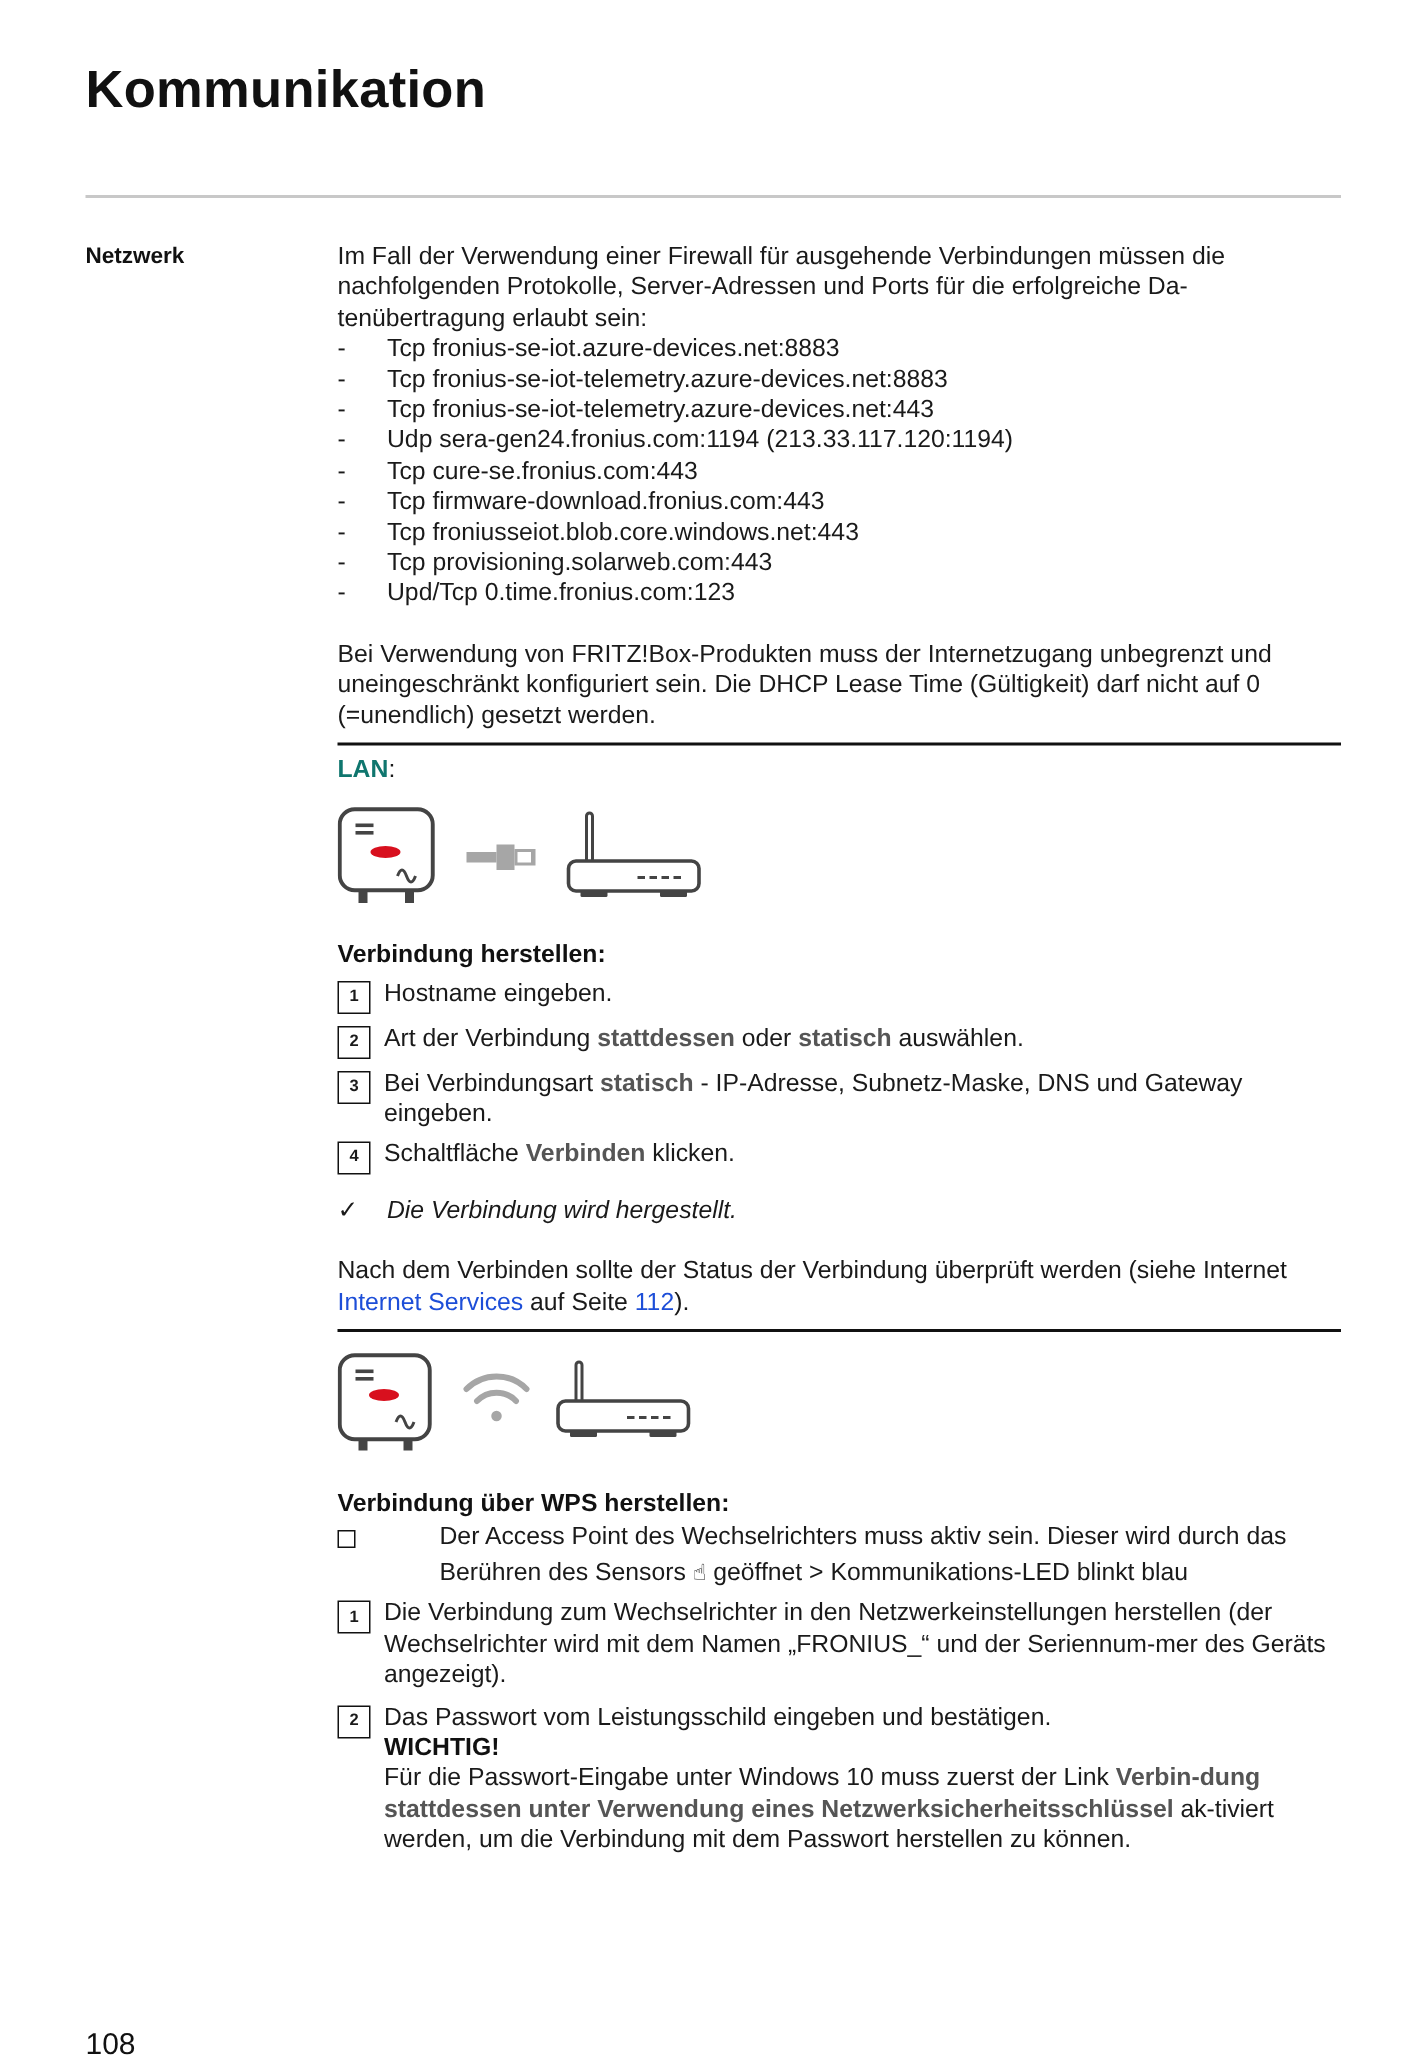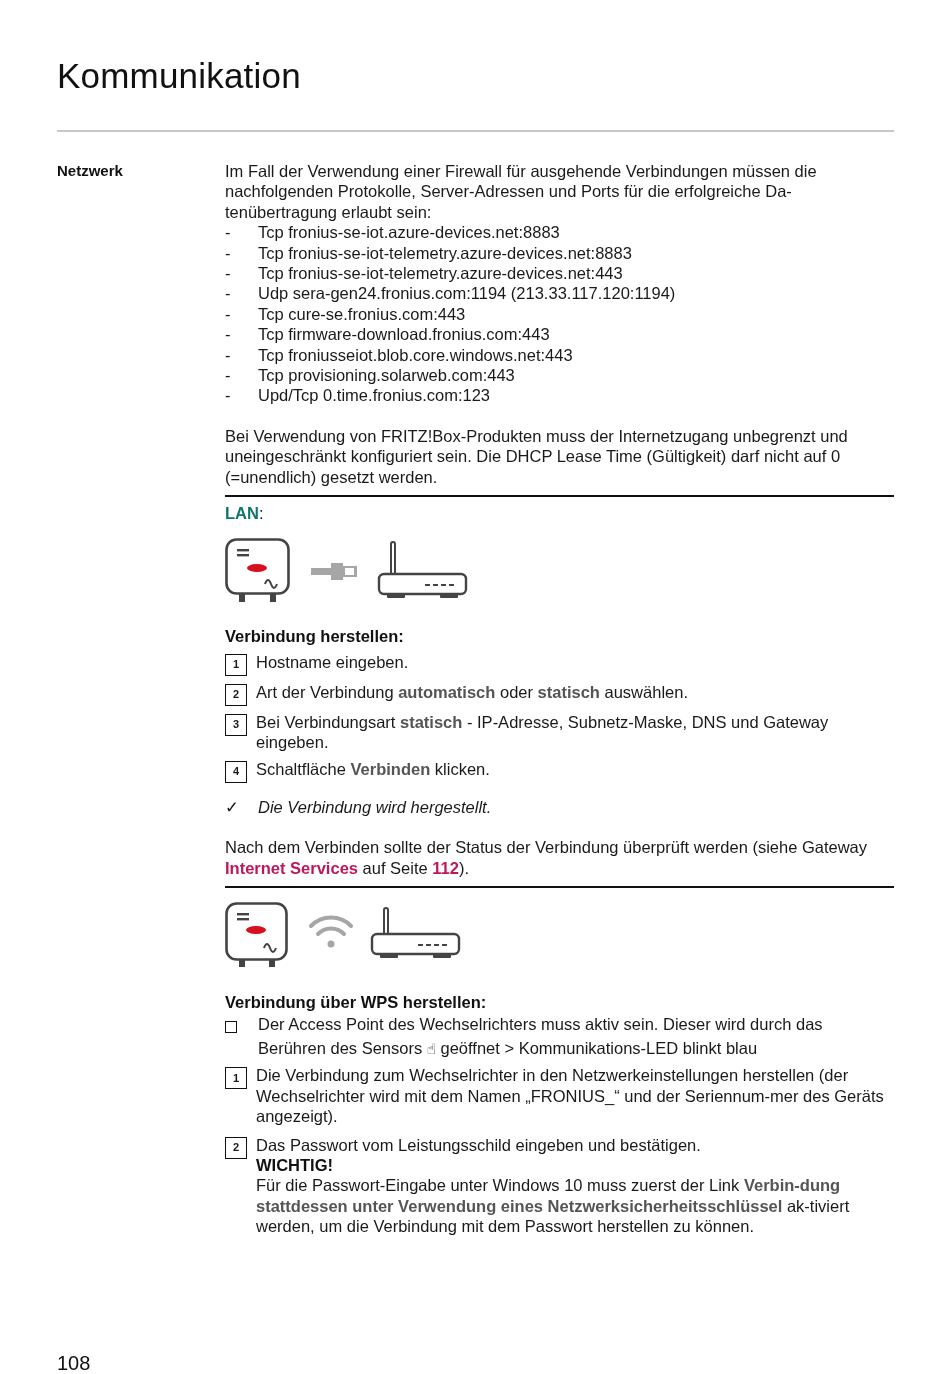--- a/index.html
+++ b/index.html
@@ -6,22 +6,22 @@
   html, body { width: 950px; height: 1374px; background: #ffffff; }
   body {
     position: relative;
     font-family: "Liberation Sans", "DejaVu Sans", sans-serif;
     color: #1a1a1a;
     font-size: 16.5px;
     line-height: 20.4px;
     overflow: hidden;
   }
   .page-title {
-    position: absolute; left: 57px; top: 54px;
-    font-size: 35px; font-weight: normal; line-height: 44px; color: #111;
+    position: absolute; left: 57px; top: 38px;
+    font-size: 35px; font-weight: bold; line-height: 44px; color: #111;
     letter-spacing: 0.2px;
   }
   .title-rule {
     position: absolute; left: 57px; top: 130px; width: 837px; height: 2px;
     background: #c8c8c8;
   }
   .side-label {
     position: absolute; left: 57px; top: 161px;
     font-weight: bold; font-size: 15px; color: #111;
   }
@@ -40,24 +40,24 @@
   .illus svg { position: absolute; top: 0; left: 0; }
   .step { display: flex; align-items: flex-start; margin-top: 6px; }
   .step .num {
     flex: 0 0 22px; width: 22px; height: 22px;
     border: 1.6px solid #111; font-size: 11px; font-weight: bold;
     display: flex; align-items: center; justify-content: center;
     margin-right: 9px; margin-top: 2px; line-height: 1;
   }
   .step .txt { flex: 1; }
   .hl { font-weight: bold; color: #555; }
-  .link { font-weight: bold; color: #be185d; }
+  .link { font-weight: normal; color: #1d4ed8; }
   .result { display: flex; margin-top: 14px; font-style: italic; }
   .result .check { width: 33px; flex: 0 0 33px; font-style: normal; }
-  .prereq { display: flex; }
+  .prereq { display: flex; gap: 35px; }
   .prereq .box {
     flex: 0 0 33px; width: 33px; padding-top: 5px;
   }
   .prereq .box span {
     display: inline-block; width: 12px; height: 12px; border: 1.5px solid #111;
   }
   .prereq .txt { flex: 1; line-height: 24px; }
   .hand { font-size: 15px; }
   .page-number {
     position: absolute; left: 57px; top: 1353px; font-size: 20px; color: #111;
@@ -151,37 +151,37 @@
   </div>
 
   <div class="h-bold" style="margin-top:10px;">Verbindung herstellen:</div>
 
   <div class="step">
     <span class="num">1</span>
     <span class="txt"><span>Hostname eingeben.</span></span>
   </div>
   <div class="step">
     <span class="num">2</span>
-    <span class="txt"><span>Art der Verbindung </span><span class="hl">automatisch</span><span> oder </span><span class="hl">statisch</span><span> auswählen.</span></span>
+    <span class="txt"><span>Art der Verbindung </span><span class="hl">stattdessen</span><span> oder </span><span class="hl">statisch</span><span> auswählen.</span></span>
   </div>
   <div class="step">
     <span class="num">3</span>
     <span class="txt"><span>Bei Verbindungsart </span><span class="hl">statisch</span><span> - IP-Adresse, Subnetz-Maske, DNS und Gateway eingeben.</span></span>
   </div>
   <div class="step">
     <span class="num">4</span>
     <span class="txt"><span>Schaltfläche </span><span class="hl">Verbinden</span><span> klicken.</span></span>
   </div>
 
   <div class="result">
     <span class="check">✓</span>
     <span>Die Verbindung wird hergestellt.</span>
   </div>
 
-  <p class="para" style="margin-top:20px;"><span>Nach dem Verbinden sollte der Status der Verbindung überprüft werden (siehe Gateway </span><span class="link">Internet Services</span><span> auf Seite </span><span class="link">112</span><span>).</span></p>
+  <p class="para" style="margin-top:20px;"><span>Nach dem Verbinden sollte der Status der Verbindung überprüft werden (siehe Internet </span><span class="link">Internet Services</span><span> auf Seite </span><span class="link">112</span><span>).</span></p>
 
   <div class="rule-dark"></div>
 
   <div class="illus" style="height:78px; margin-top:14px;">
     <svg width="250" height="70" viewBox="0 0 250 70">
       <g>
         <rect x="1.5" y="1.5" width="60" height="56" rx="10" ry="10" fill="#fff" stroke="#444" stroke-width="2.6"></rect>
         <rect x="12" y="11" width="12" height="2.4" fill="#444"></rect>
         <rect x="12" y="16" width="12" height="2.4" fill="#444"></rect>
         <ellipse cx="31" cy="28" rx="10" ry="4" fill="#d8101e"></ellipse>

